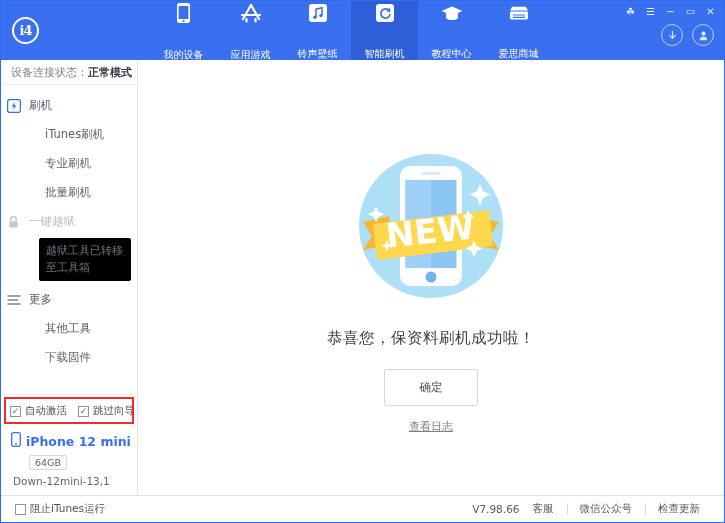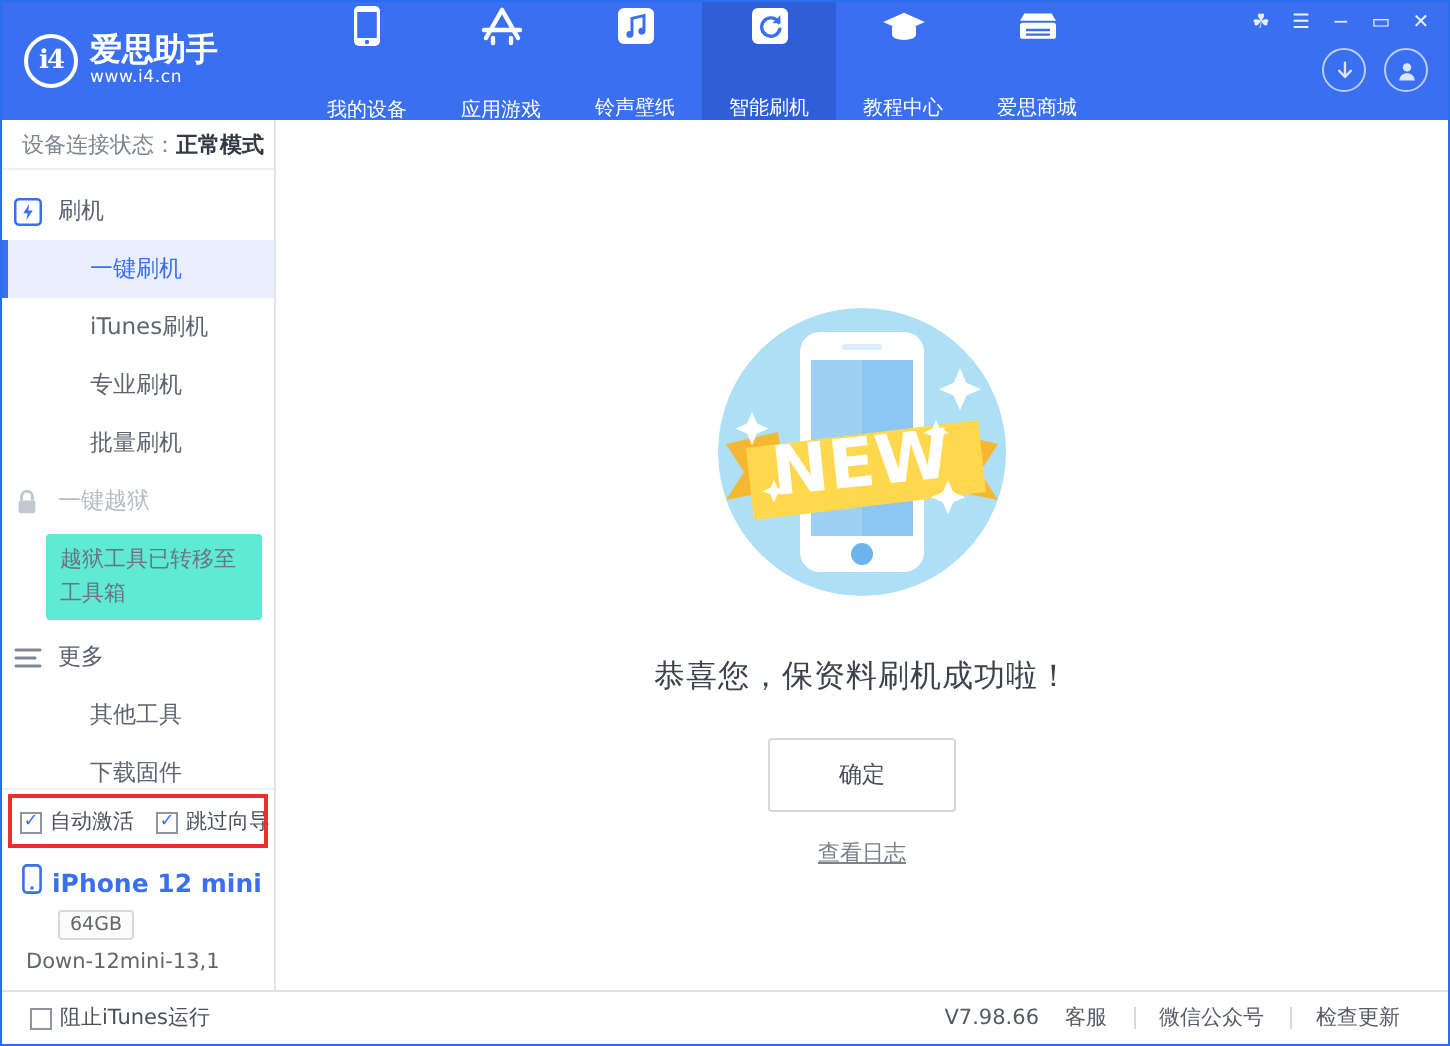--- a/index.html
+++ b/index.html
@@ -104,22 +104,22 @@
   }
   .menu-item.active {
     background: #e9effc; color: #3a6ff0;
   }
   .menu-item.active::before {
     content:''; position: absolute; left: 0; top: 0;
     width: 3px; height: 100%; background: #3a6ff0;
   }
   .menu-group.disabled { color: #b7bcc5; }
   .tip-box {
-    margin: 2px 6px 4px 22px;
-    background: #5eead4; border-radius: 2px;
+    margin: 2px 6px 4px 38px;
+    background: #000000; border-radius: 2px;
     padding: 5px 7px; font-size: 11px; color: #6c7280;
     line-height: 1.5;
   }
 
   .side-opts {
     border-top: 1px solid #eceef1;
     padding: 9px 6px 8px 9px;
     display: flex; gap: 11px; align-items: center;
     position: relative;
   }
@@ -187,24 +187,20 @@
 </style>
 </head>
 <body>
 
 <div id="app">
 
   <div class="header">
 
     <div class="logo-wrap">
       <div class="logo-mark">i4</div>
-      <div class="logo-text">
-        <div class="logo-title">爱思助手</div>
-        <div class="logo-sub">www.i4.cn</div>
-      </div>
     </div>
 
     <div class="nav">
 
       <div class="nav-item">
         <span class="nav-ico">
           <svg width="15" height="22" viewBox="0 0 15 22">
               <rect x="1" y="1" width="13" height="20" rx="2.5" fill="#fff"></rect>
               <rect x="2.6" y="4" width="9.8" height="13" fill="#3a6ff0"></rect>
               <circle cx="7.5" cy="19" r="1.1" fill="#3a6ff0"></circle>
@@ -308,23 +304,20 @@
       <div class="menu">
 
         <div class="menu-group">
           <span class="grp-ico">
             <svg width="14" height="14" viewBox="0 0 14 14">
                 <rect x=".6" y=".6" width="12.8" height="12.8" rx="2" fill="#fff" stroke="#3a6ff0" stroke-width="1.3"></rect>
                 <path d="M7.6 3 L4.6 7.6 h2.2 L6.2 11 L9.4 6.3 H7.1 Z" fill="#3a6ff0"></path>
               </svg>
           </span>
           <span>刷机</span>
-        </div>
-        <div class="menu-item active">
-          <span>一键刷机</span>
         </div>
         <div class="menu-item">
           <span>iTunes刷机</span>
         </div>
         <div class="menu-item">
           <span>专业刷机</span>
         </div>
         <div class="menu-item">
           <span>批量刷机</span>
         </div>

